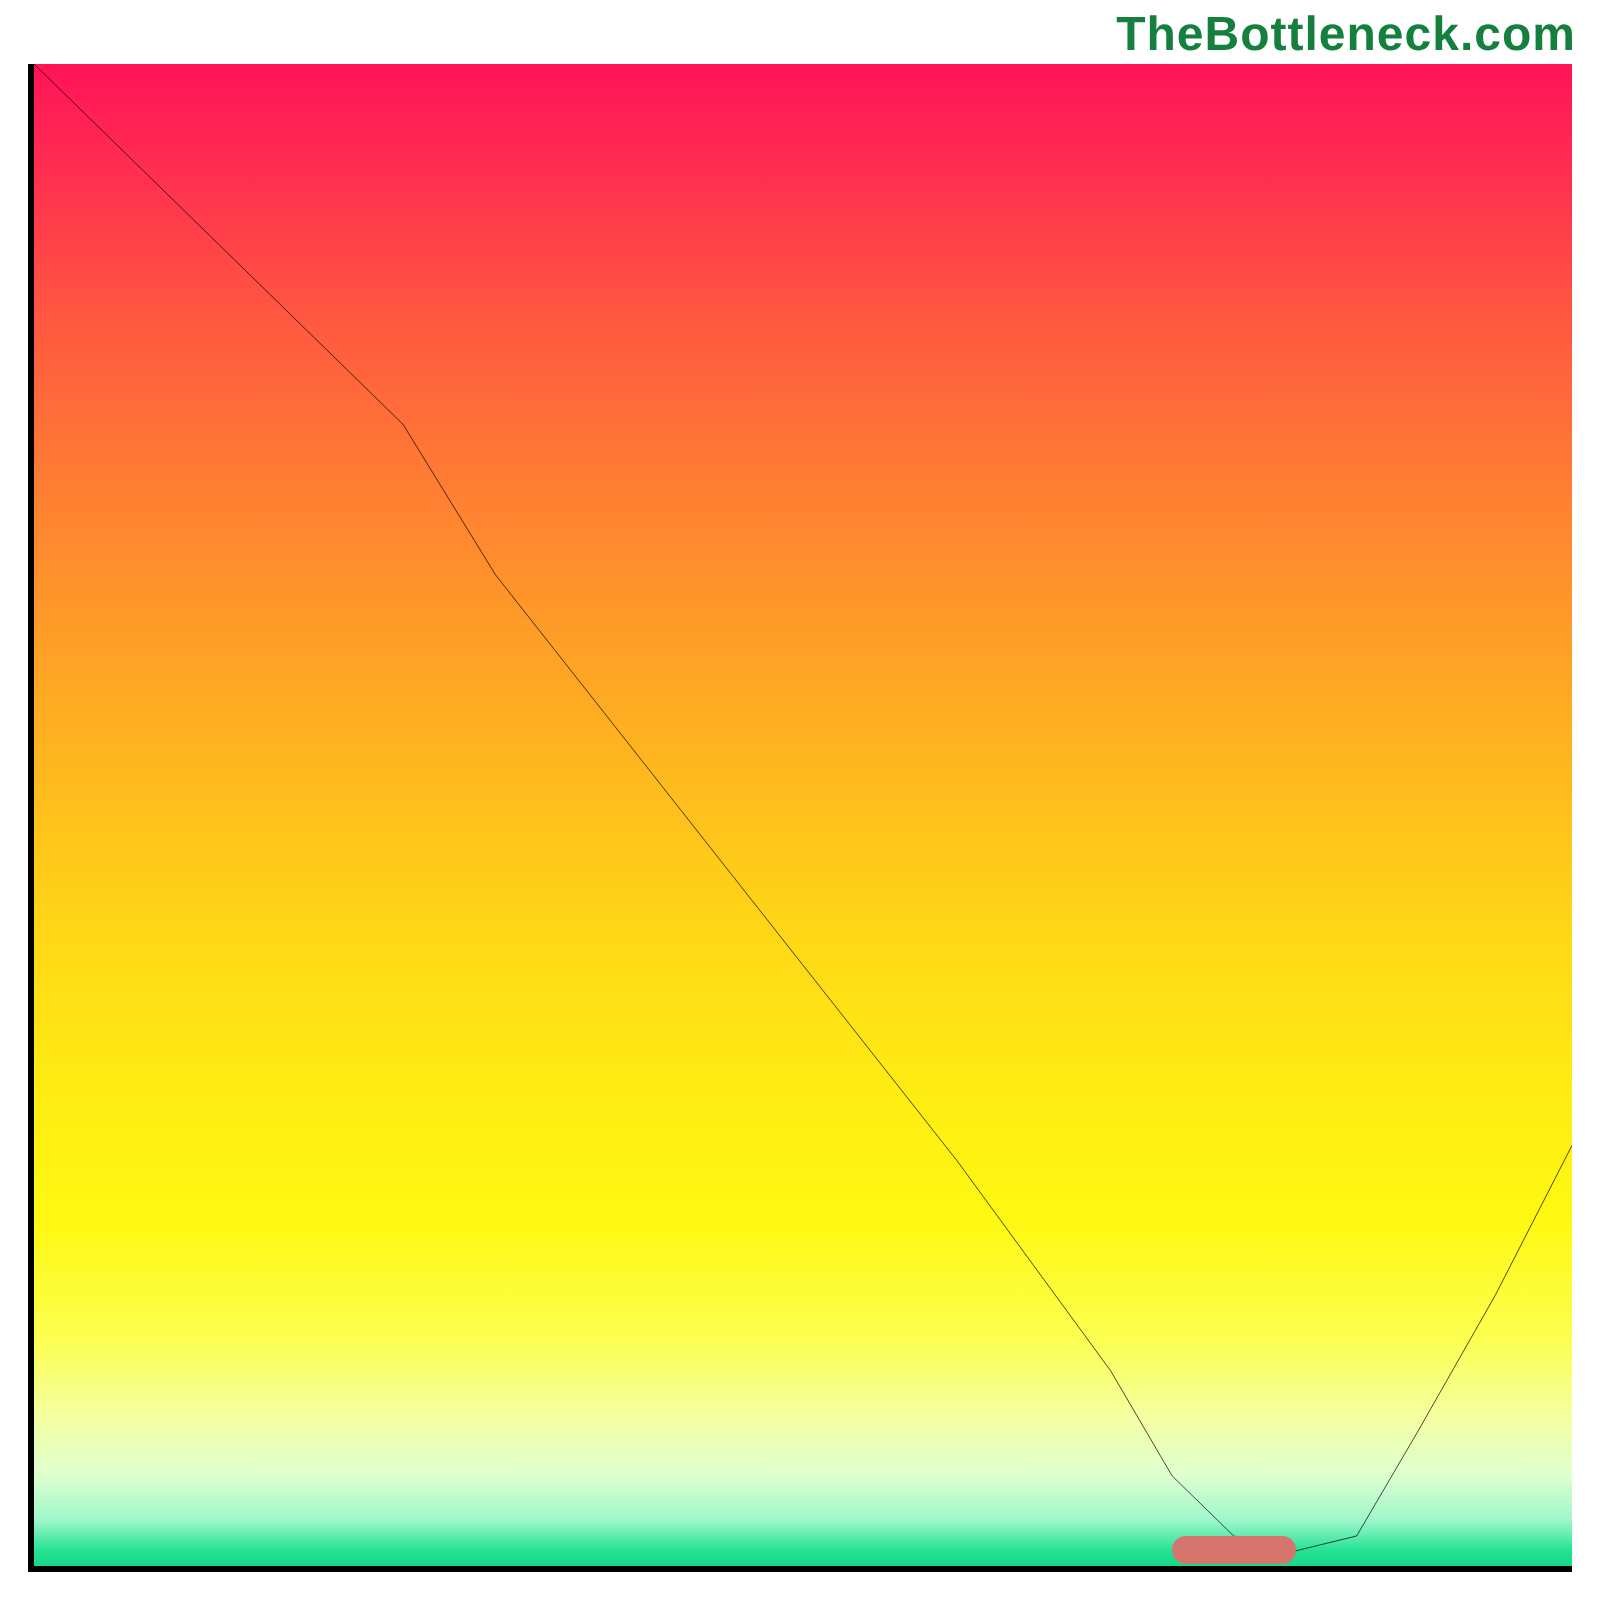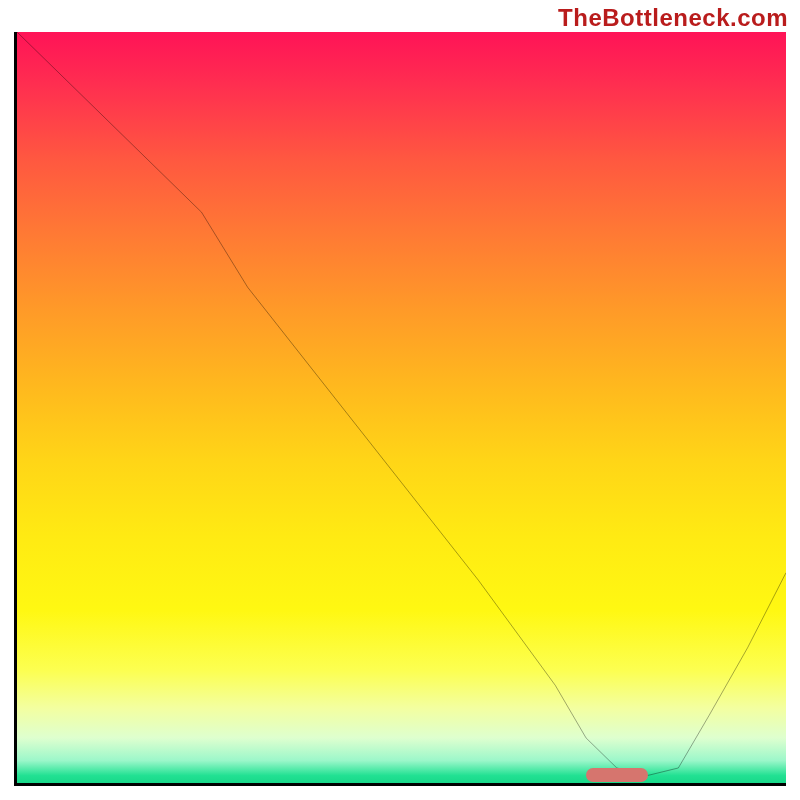--- a/index.html
+++ b/index.html
@@ -14,21 +14,21 @@
     width: 800px;
     height: 800px;
   }
   .watermark {
     position: absolute;
     top: 4px;
     right: 12px;
     font-family: Arial, Helvetica, sans-serif;
     font-size: 24px;
     font-weight: bold;
-    color: #b91c1c;
+    color: #15803d;
     letter-spacing: 0.5px;
   }
   .plot {
     position: absolute;
     left: 14px;
     right: 14px;
     top: 32px;
     bottom: 14px;
     border-left: 3px solid #000;
     border-bottom: 3px solid #000;

